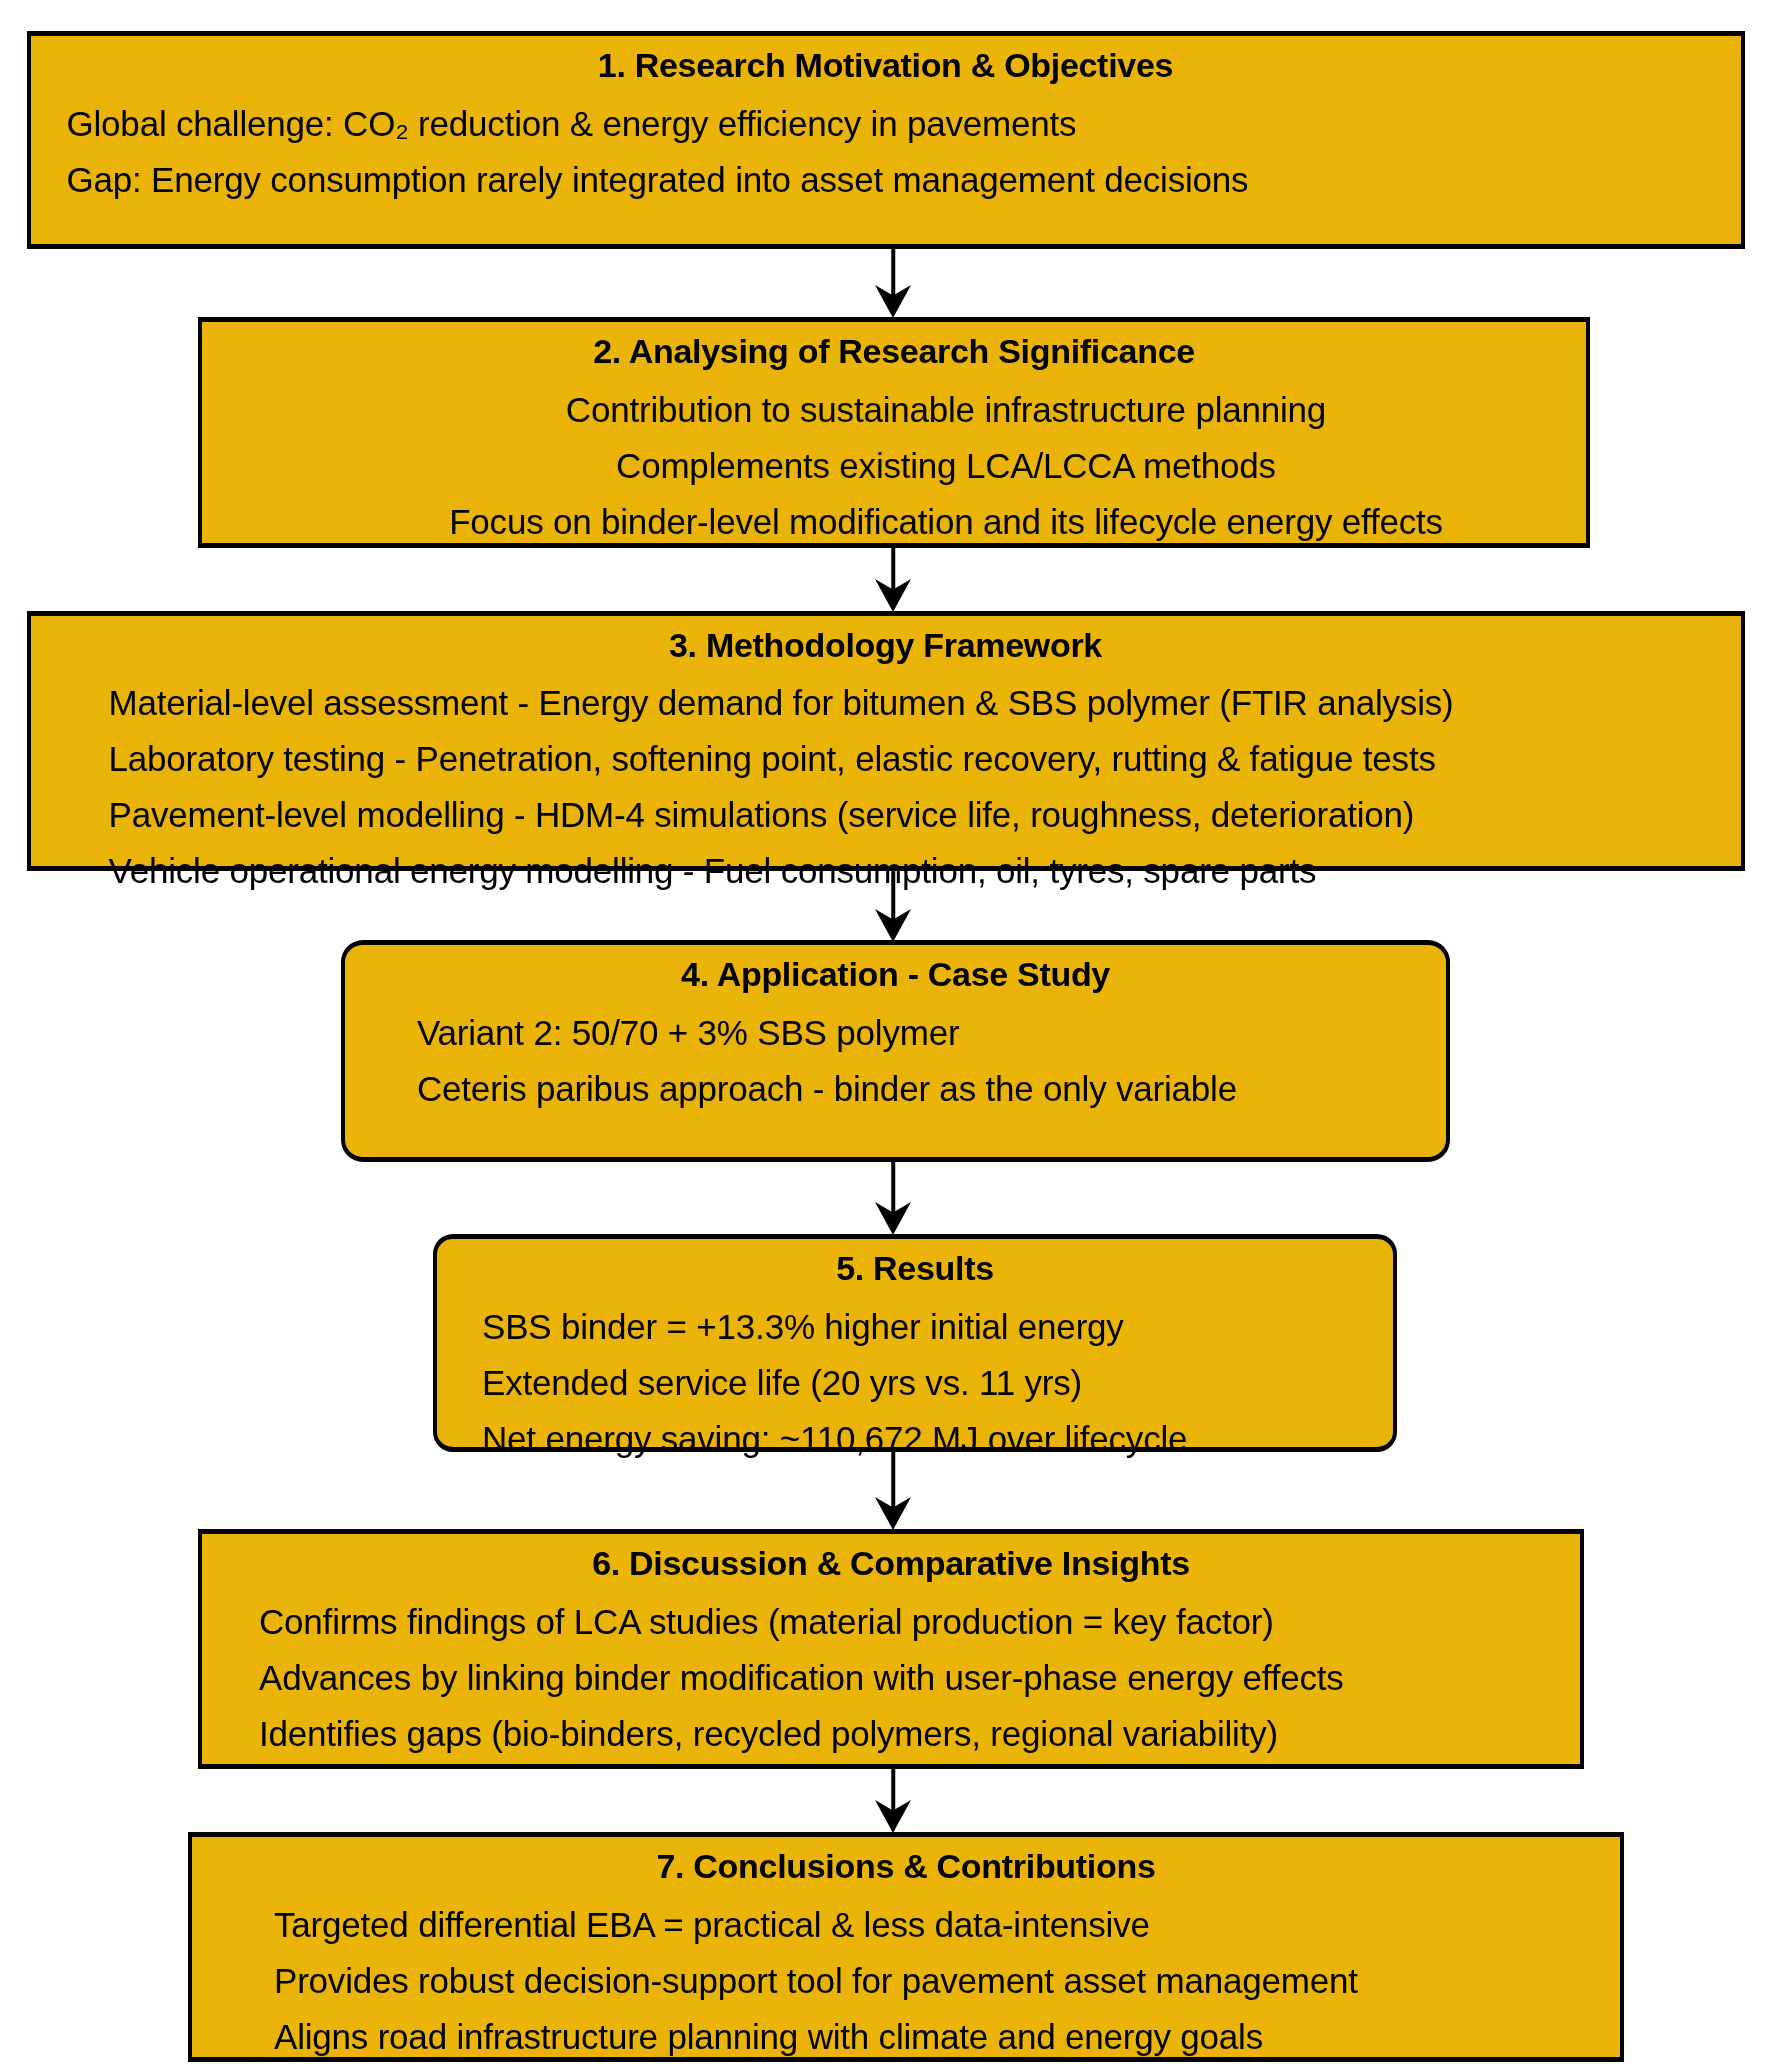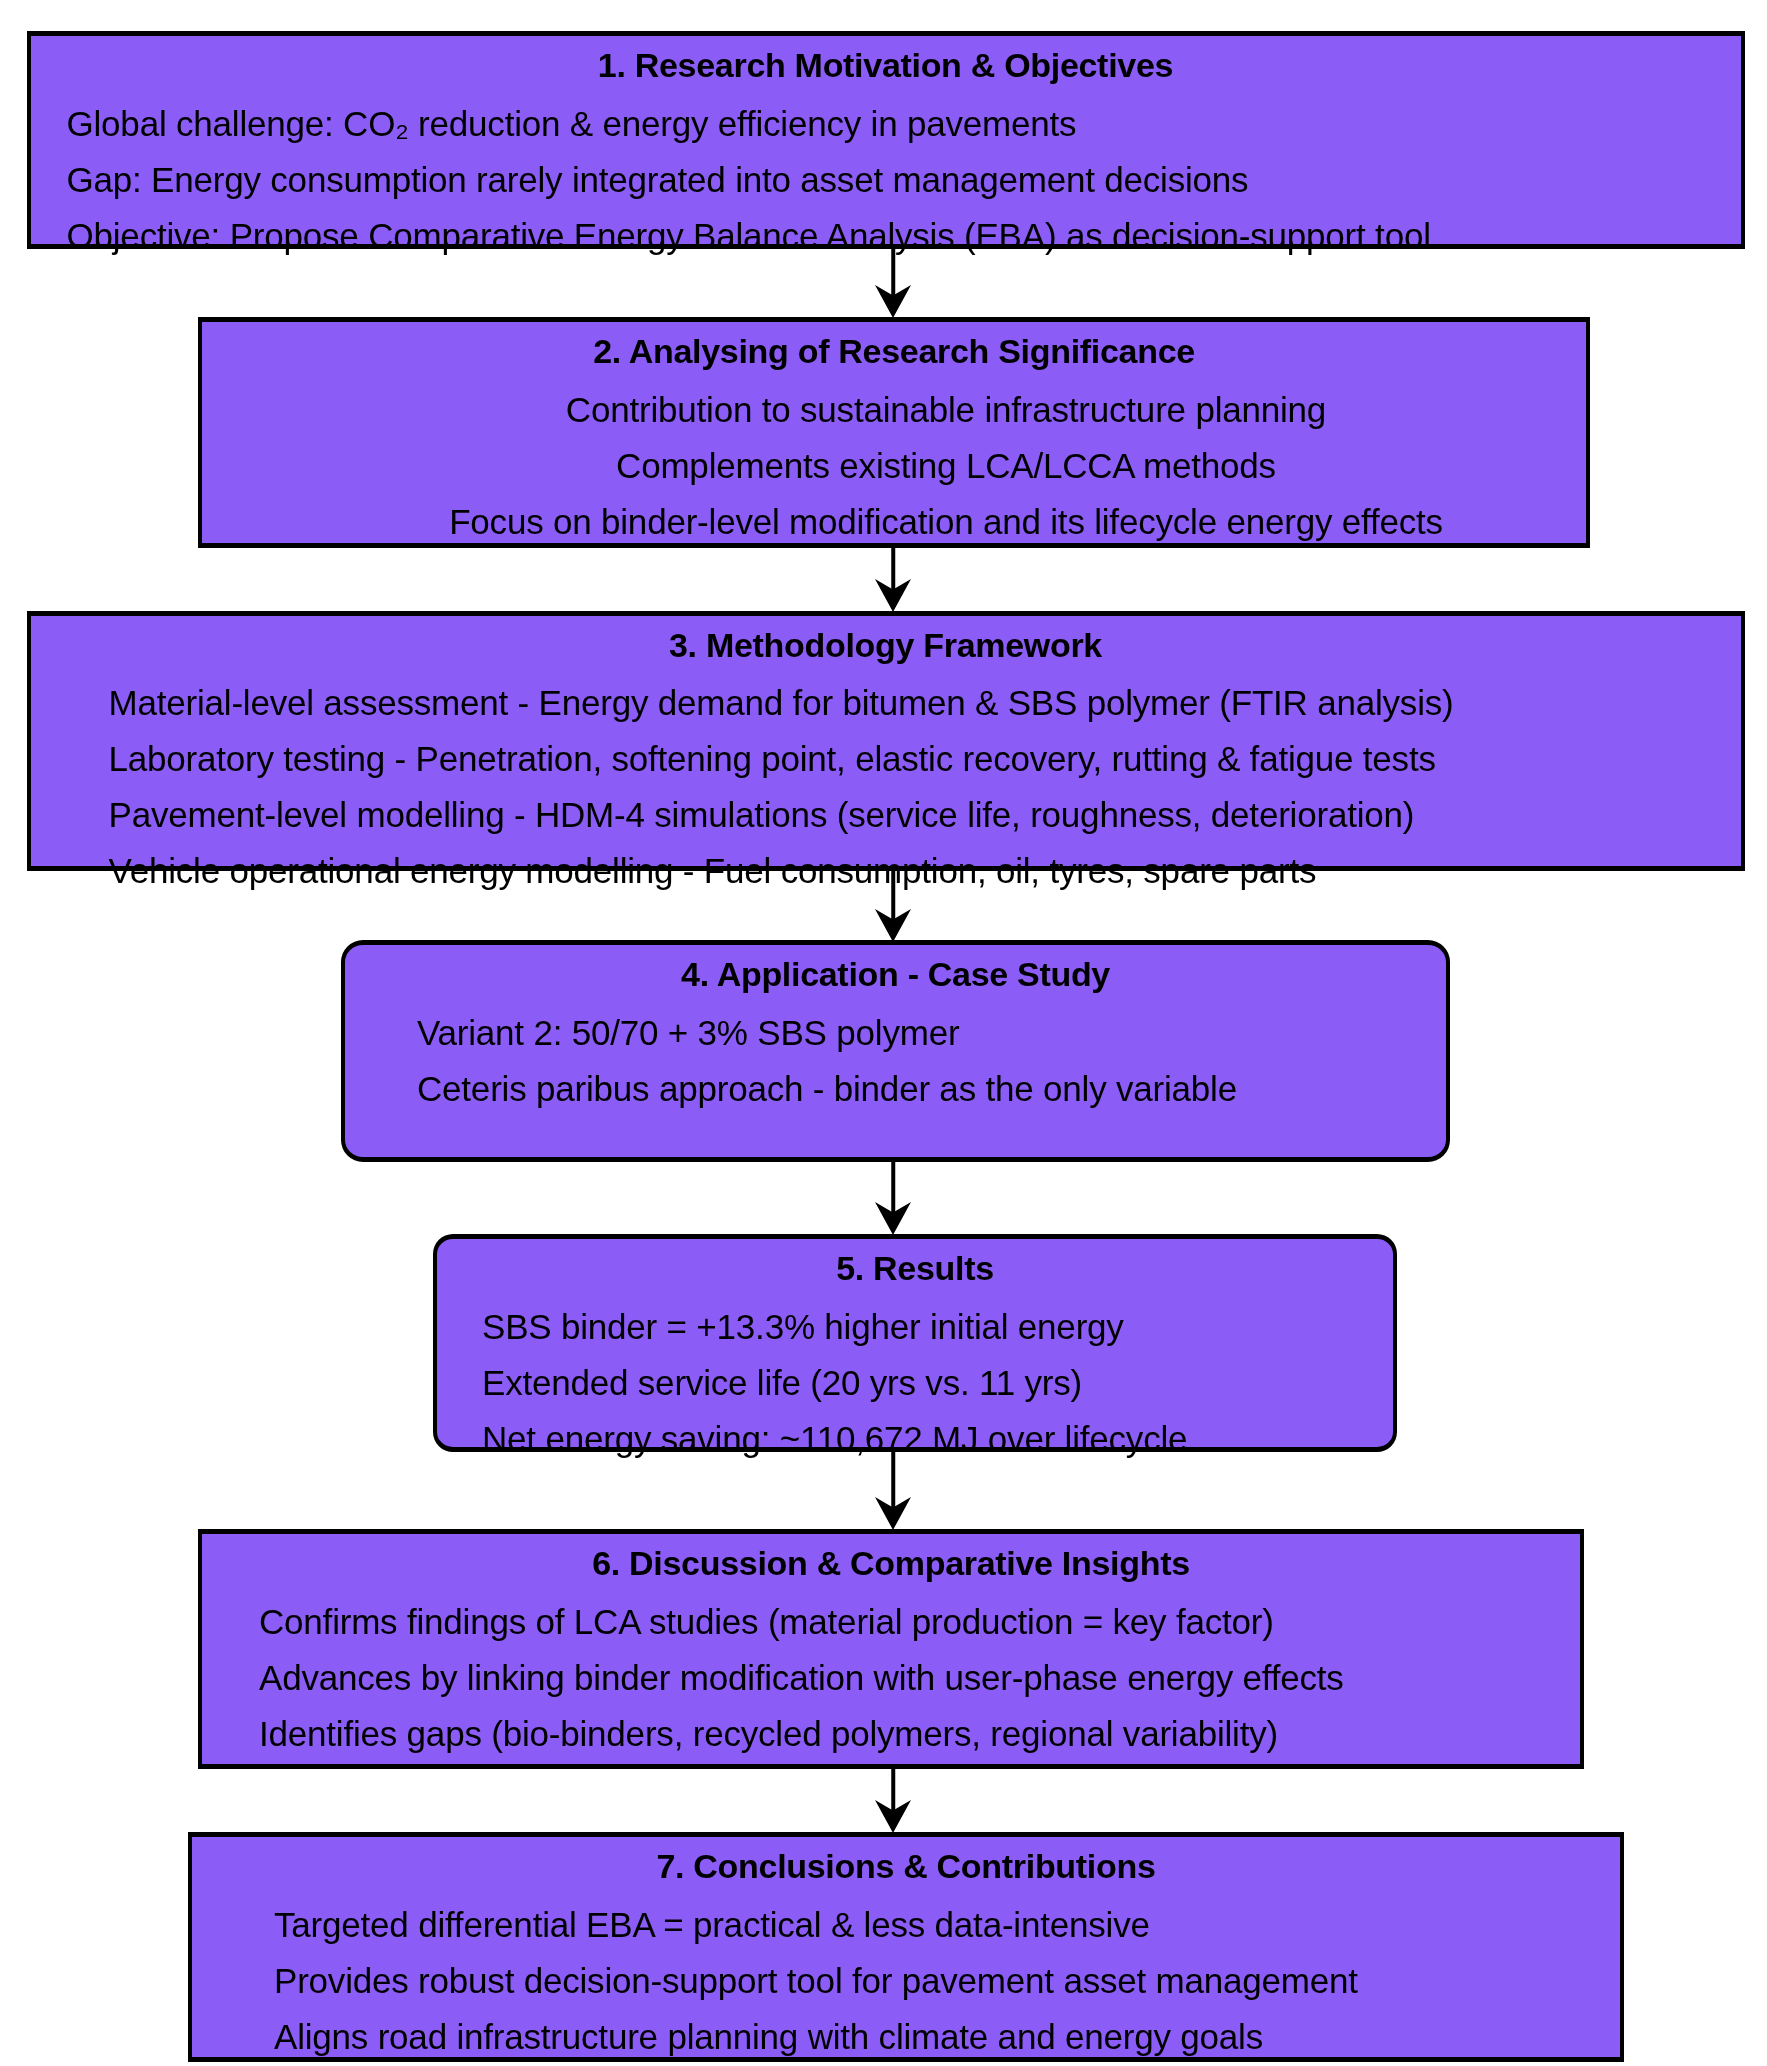--- a/index.html
+++ b/index.html
@@ -11,21 +11,21 @@
     position: relative;
     width: 1767px;
     height: 2066px;
     background: #ffffff;
     font-family: "Liberation Sans", sans-serif;
     color: #000000;
   }
   .box {
     position: absolute;
     box-sizing: border-box;
-    background: #8b5cf6;
+    background: #eab308;
     border: 4.2px solid #000000;
     border-top-width: 5.6px;
     border-bottom-width: 5.6px;
   }
   .box .title {
     margin: 9.8px 11px 7px 11px;
     font-size: 34px;
     font-weight: bold;
     text-align: center;
     letter-spacing: -0.3px;
@@ -91,21 +91,20 @@
 </head>
 <body>
 
 <div class="canvas">
 
   <section class="box b1">
     <h2 class="title">1. Research Motivation &amp; Objectives</h2>
     <div class="lines">
       <p>Global challenge: CO₂ reduction &amp; energy efficiency in pavements</p>
       <p>Gap: Energy consumption rarely integrated into asset management decisions</p>
-      <p>Objective: Propose Comparative Energy Balance Analysis (EBA) as decision-support tool</p>
     </div>
   </section>
 
   <div class="arrow a1">
     <div class="shaft"></div>
     <div class="head"></div>
   </div>
 
   <section class="box b2">
     <h2 class="title">2. Analysing of Research Significance</h2>

